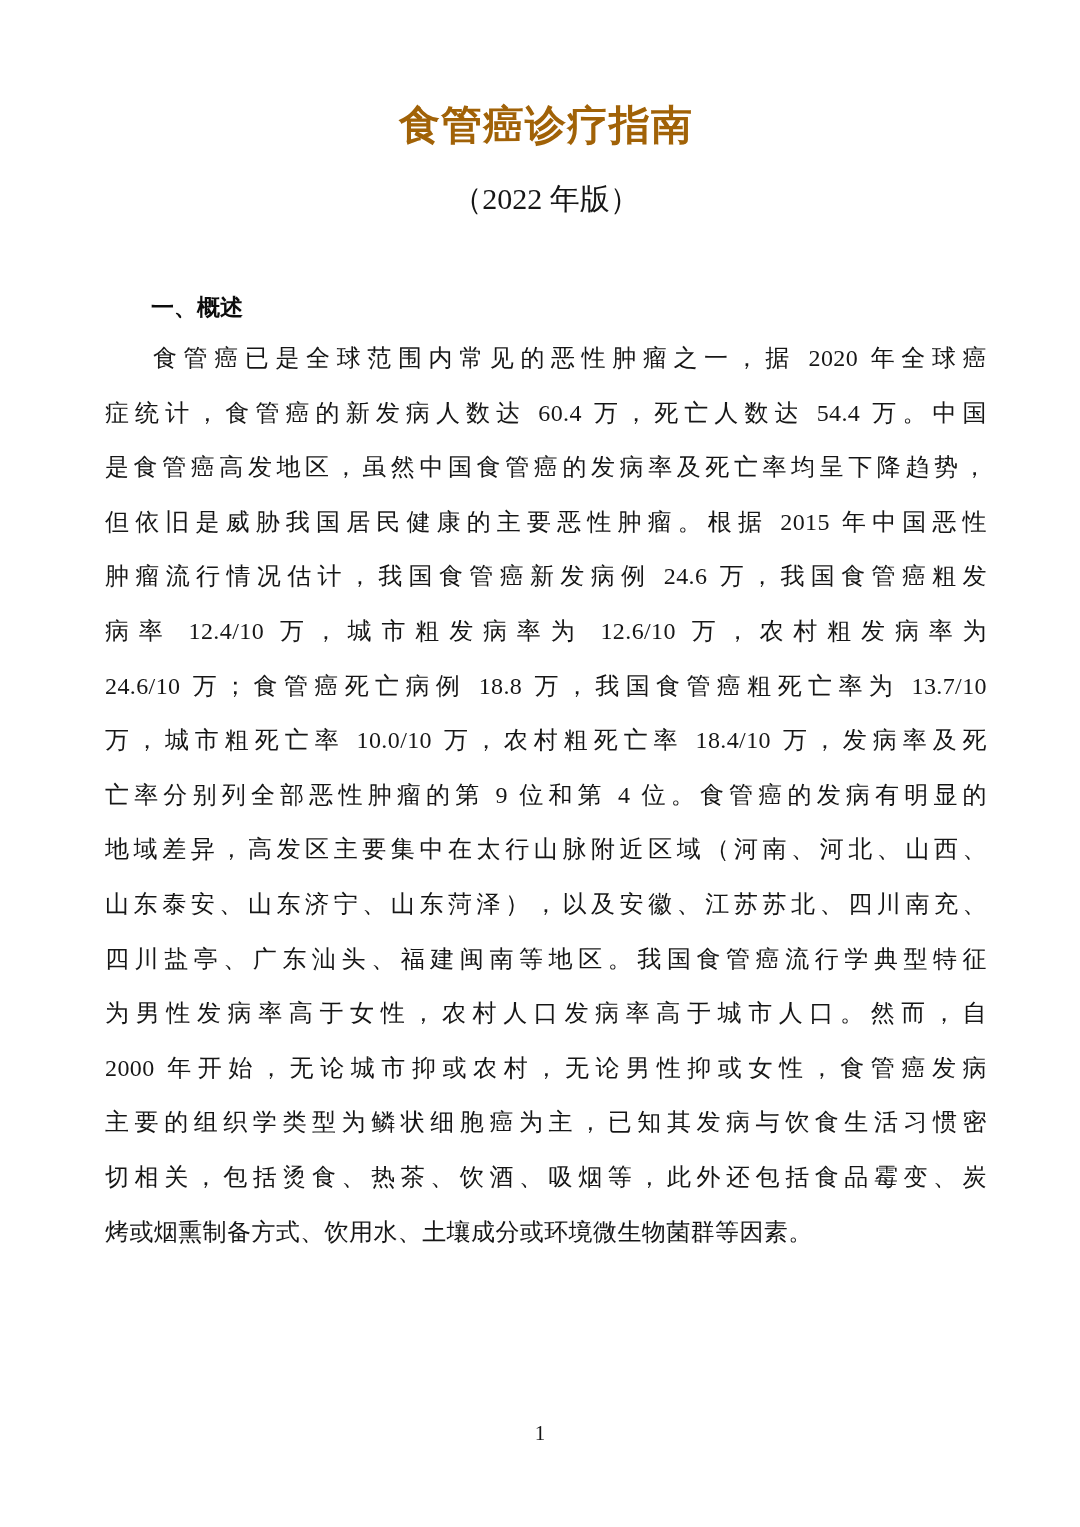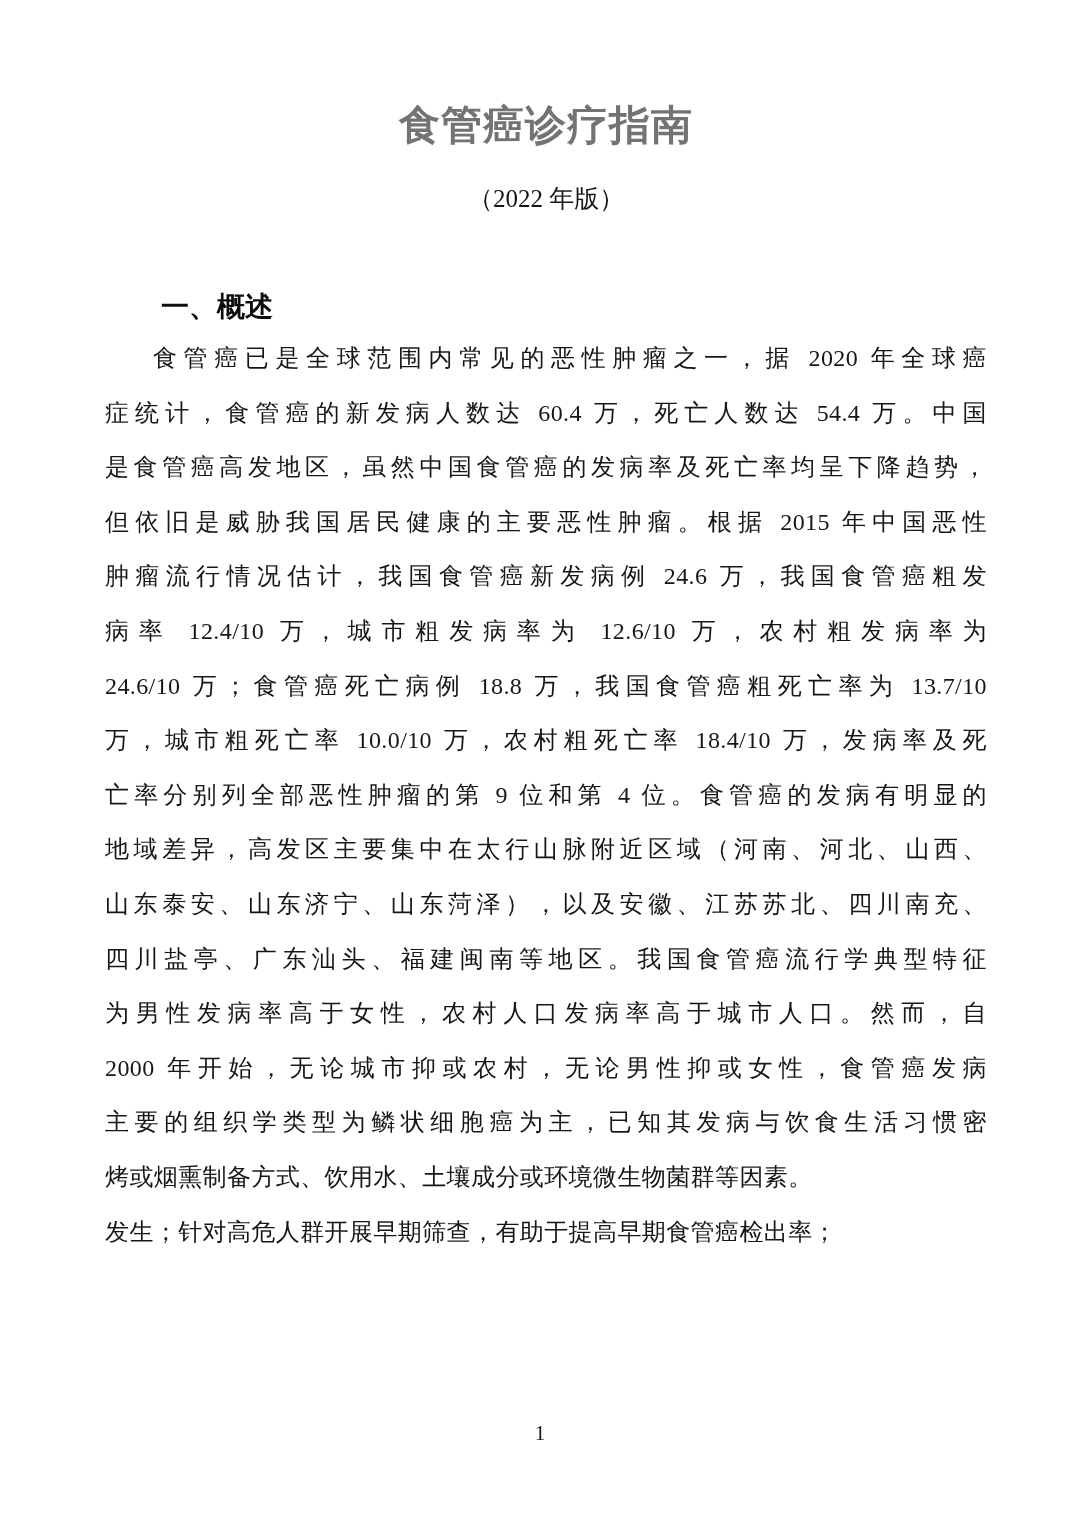--- a/index.html
+++ b/index.html
@@ -20,36 +20,36 @@
     font-family: "Liberation Serif", "DejaVu Serif", serif;
   }
   .doc-title {
     margin: 0;
     padding-top: 100px;
     text-align: center;
     font-size: 41px;
     line-height: 50px;
     font-weight: bold;
     letter-spacing: 1px;
-    color: #737373;
+    color: #a16207;
     font-family: "Liberation Serif", "DejaVu Serif", serif;
   }
   .doc-subtitle {
     margin: 0;
     margin-top: 34px;
     text-align: center;
-    font-size: 25px;
+    font-size: 30px;
     line-height: 30px;
     font-weight: normal;
     color: #161616;
   }
   .section-heading {
     margin: 0;
     margin-top: 76px;
-    font-size: 28px;
+    font-size: 23px;
     line-height: 34px;
     font-weight: 700;
     text-indent: 2em;
     color: #0d0d0d;
     font-family: "Liberation Sans", "DejaVu Sans", sans-serif;
   }
   .body-text {
     margin-top: 7px;
     font-size: 24px;
     line-height: 54.6px;
@@ -97,18 +97,18 @@
       <div class="line">病率 12.4/10 万，城市粗发病率为 12.6/10 万，农村粗发病率为</div>
       <div class="line">24.6/10 万；食管癌死亡病例 18.8 万，我国食管癌粗死亡率为 13.7/10</div>
       <div class="line">万，城市粗死亡率 10.0/10 万，农村粗死亡率 18.4/10 万，发病率及死</div>
       <div class="line">亡率分别列全部恶性肿瘤的第 9 位和第 4 位。食管癌的发病有明显的</div>
       <div class="line">地域差异，高发区主要集中在太行山脉附近区域（河南、河北、山西、</div>
       <div class="line">山东泰安、山东济宁、山东菏泽），以及安徽、江苏苏北、四川南充、</div>
       <div class="line">四川盐亭、广东汕头、福建闽南等地区。我国食管癌流行学典型特征</div>
       <div class="line">为男性发病率高于女性，农村人口发病率高于城市人口。然而，自</div>
       <div class="line">2000 年开始，无论城市抑或农村，无论男性抑或女性，食管癌发病</div>
       <div class="line">主要的组织学类型为鳞状细胞癌为主，已知其发病与饮食生活习惯密</div>
+      <div class="line">切相关，包括烫食、热茶、饮酒、吸烟等，此外还包括食品霉变、炭</div>
       <div class="line last">烤或烟熏制备方式、饮用水、土壤成分或环境微生物菌群等因素。</div>
-      <div class="line last">发生；针对高危人群开展早期筛查，有助于提高早期食管癌检出率；</div>
     </div>
 
   <div class="page-number">1</div>
 </div>
 
 </body></html>

